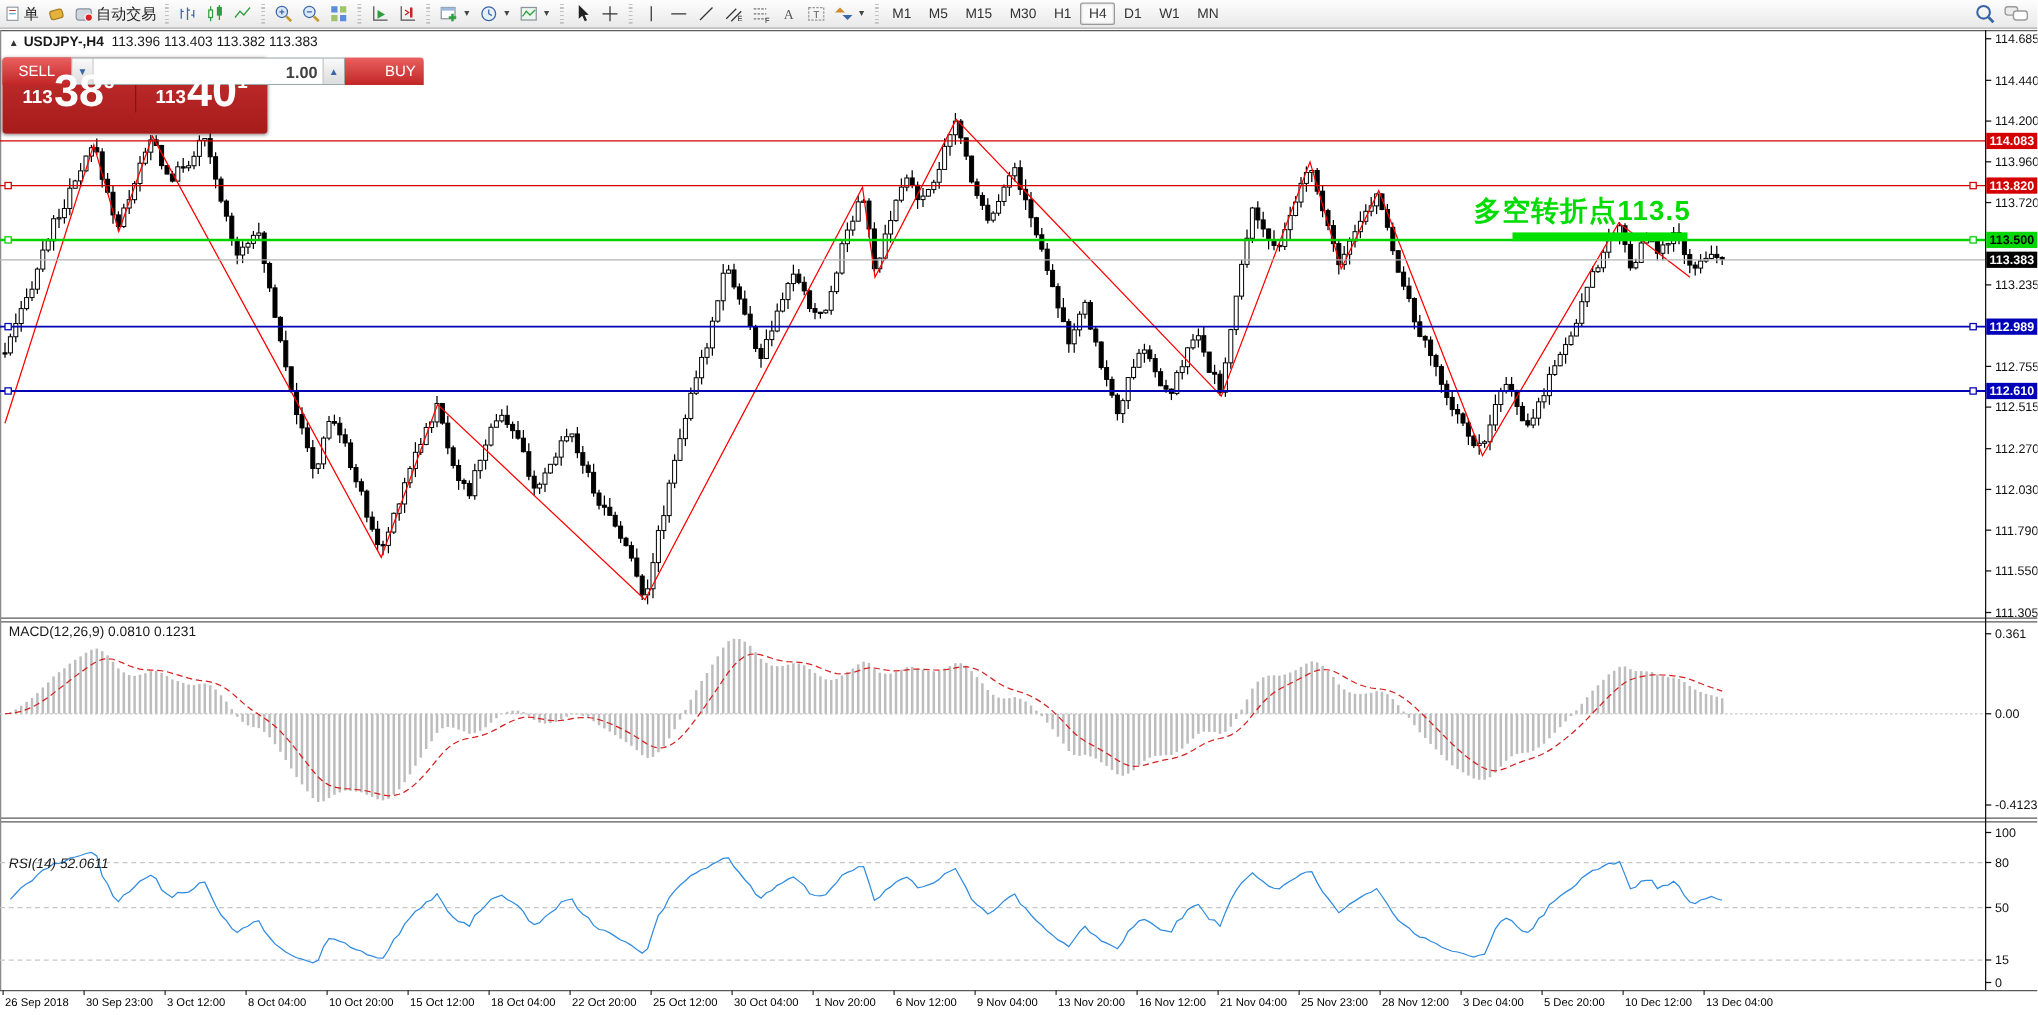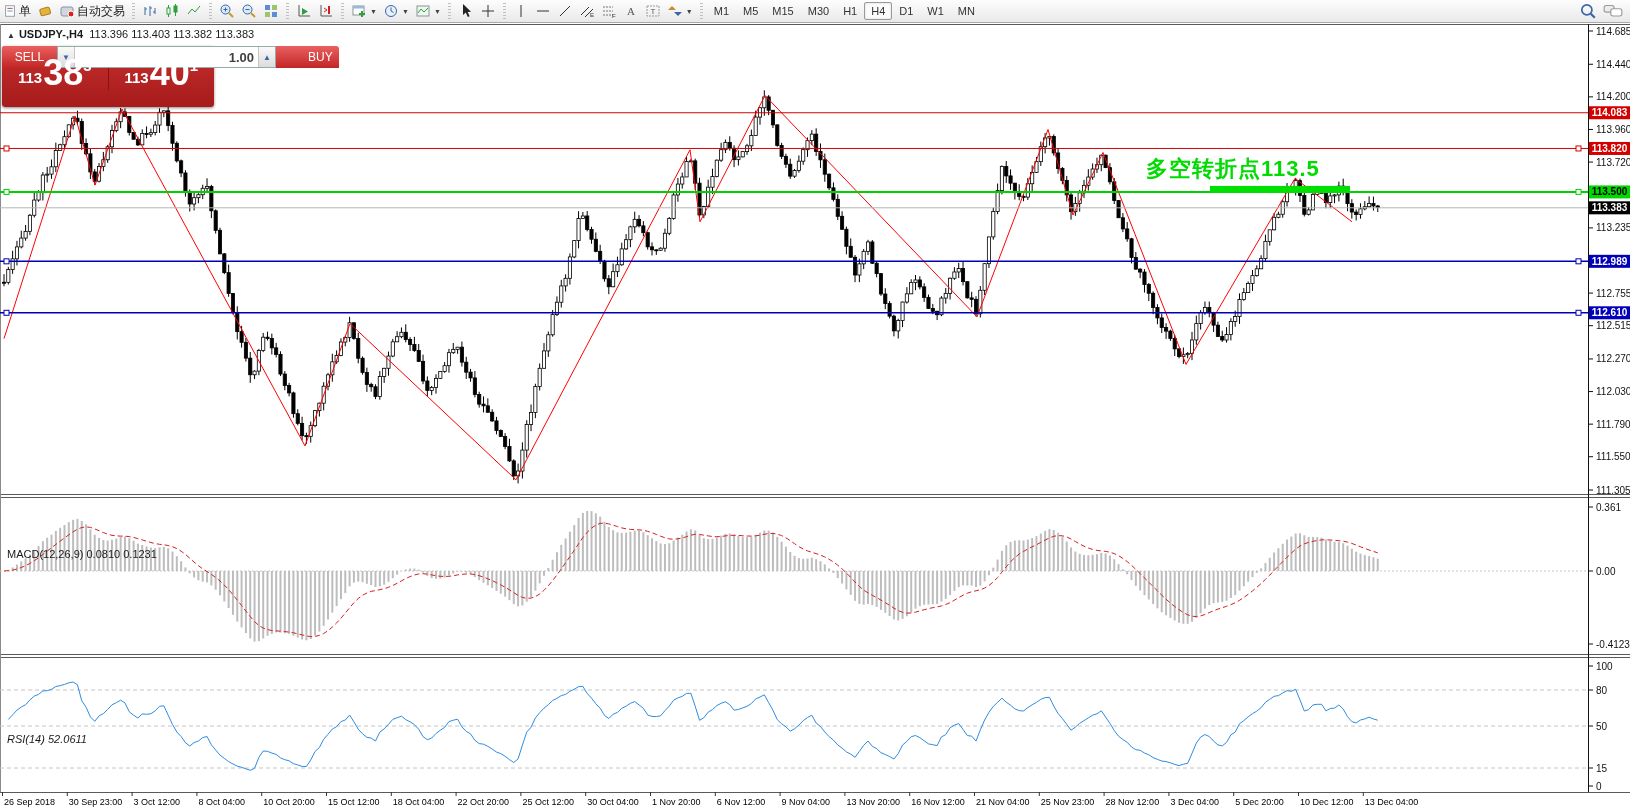--- a/index.html
+++ b/index.html
@@ -44,21 +44,21 @@
   .spin.up{border-right:none;border-left:1px solid #c5c5c5;}
   .lot-input{flex:1;border:none;outline:none;text-align:right;font-size:13px;color:#404040;padding:4px 4px;min-width:0;font-weight:bold;}
   .tp-bottom{display:flex;height:22px;color:#fff;}
   .tp-price{flex:1;display:flex;align-items:flex-end;justify-content:center;padding-bottom:3px;cursor:pointer;}
   .tp-price.right{border-left:1px solid #8c1212;}
   .tp-small{font-size:15px;font-weight:bold;line-height:15px;margin:0 1px 2px 0;}
   .tp-big{font-size:36px;font-weight:bold;line-height:29px;}
   .tp-sup{font-size:15px;font-weight:bold;line-height:15px;transform:translateY(-14px);}
 
   
-  .pane-label{position:absolute;z-index:3;font-size:11px;color:#1a1a1a;white-space:nowrap;margin-top:48px;}
+  .pane-label{position:absolute;z-index:3;font-size:11px;color:#1a1a1a;white-space:nowrap;}
   .annotation{position:absolute;z-index:4;font-size:22px;font-weight:bold;letter-spacing:1px;white-space:nowrap;}
 </style>
 </head>
 <body>
 
 <div class="toolbar">
   <button class="tb-btn">
     <svg class="ticon" width="14" height="14" viewBox="0 0 16 16">
         <rect x="3" y="2" width="10" height="12" fill="#fff" stroke="#8a949e"></rect>
         <line x1="5" y1="5" x2="11" y2="5" stroke="#b33"></line>
@@ -1380,21 +1380,21 @@
         <span class="tp-sup">3</span>
     </div>
     <div class="tp-price right">
       <span class="tp-small">113</span>
         <span class="tp-big">40</span>
         <span class="tp-sup">1</span>
     </div>
   </div>
 </div>
 
-<div class="annotation" style="left:1146px;top:154px;color:#00dc00;">多空转折点113.5</div>
+<div class="annotation" style="left:1179px;top:154px;color:#00dc00;">多空转折点113.5</div>
 
 <div class="pane-label" style="left:7px;top:500px;">
   <span>MACD(12,26,9)</span>
   <span>0.0810</span>
   <span>0.1231</span>
 </div>
 <div class="pane-label" style="left:7px;top:685px;font-style:italic;">
   <span>RSI(14)</span>
   <span>52.0611</span>
 </div>

